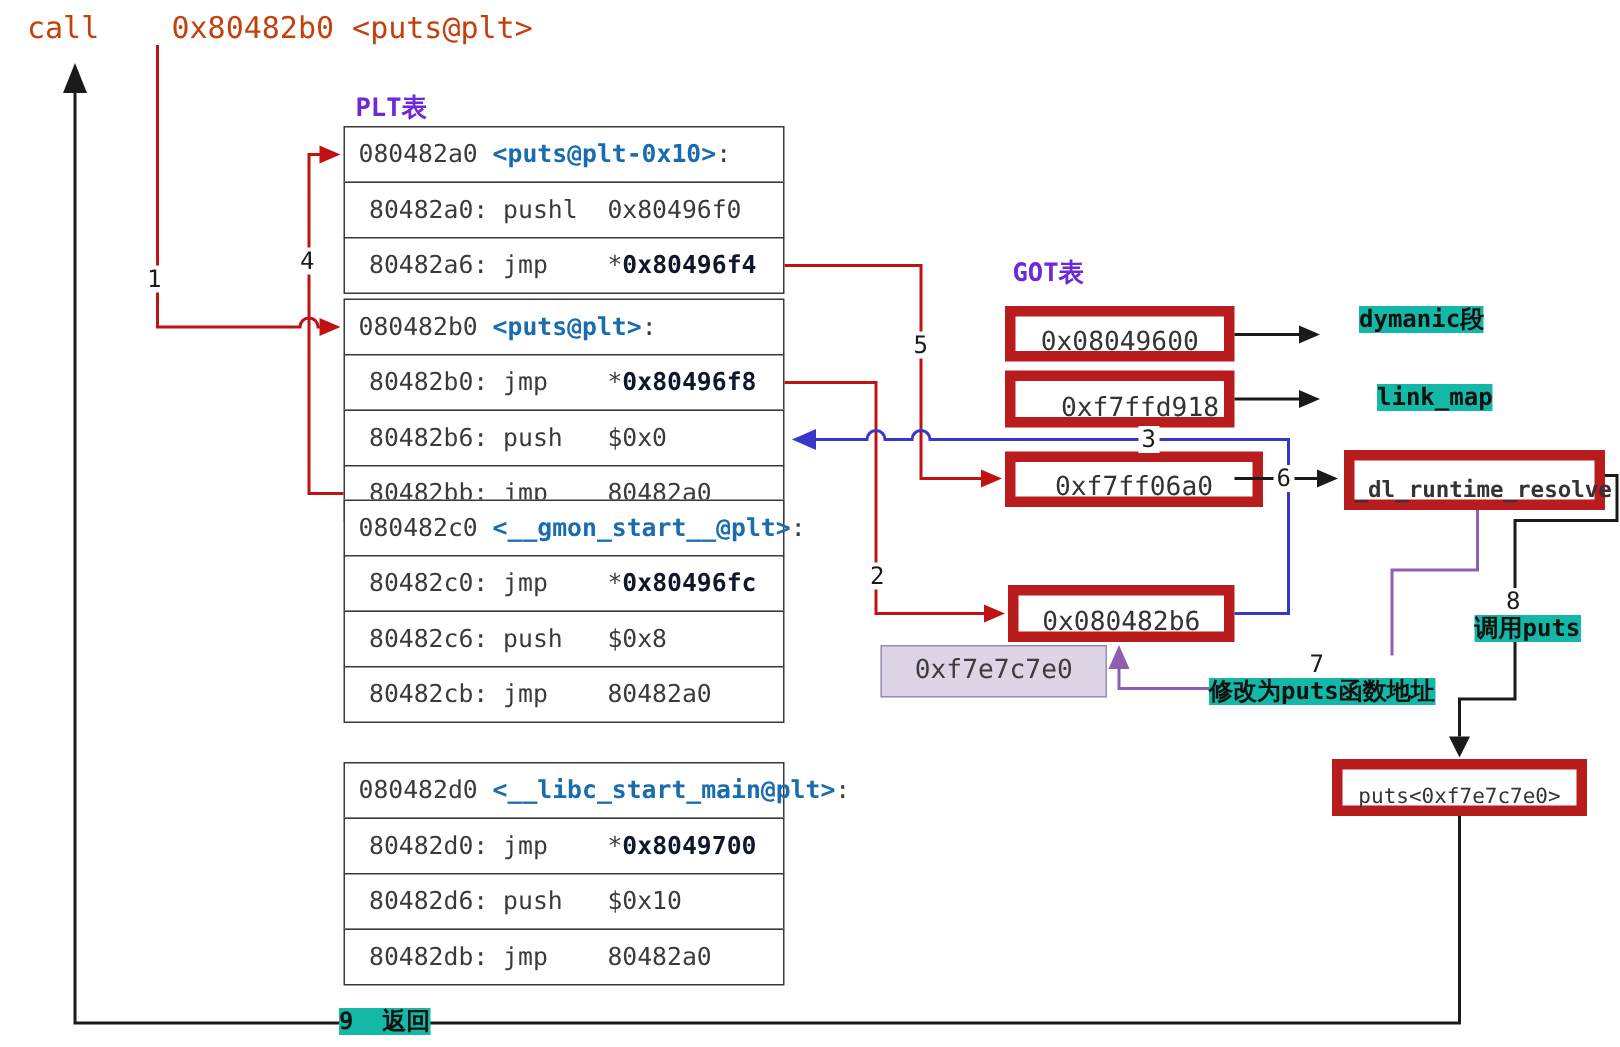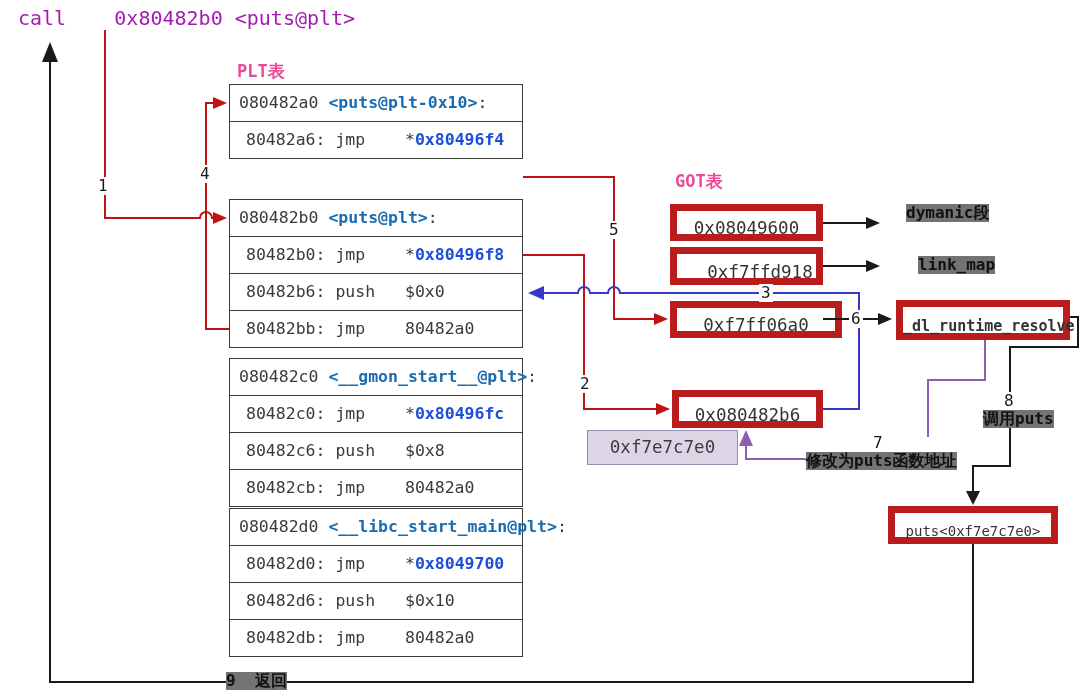--- a/index.html
+++ b/index.html
@@ -1,57 +1,58 @@
 <!DOCTYPE html>
 <html><head>
 <meta charset="utf-8">
 <style>
   html,body{margin:0;padding:0;background:#fff;}
   #canvas{position:relative;width:1080px;height:698px;background:#fff;overflow:hidden;
           font-family:"DejaVu Sans Mono","Liberation Mono",monospace;color:#2b2b2b;}
   .abs{position:absolute;}
-  #title{left:18px;top:6px;font-size:20px;white-space:pre;color:#a21caf;}
-  .tbl-label{font-size:17px;font-weight:bold;color:#ec4899;}
+  #title{left:18px;top:6px;font-size:20px;white-space:pre;color:#c2410c;}
+  .tbl-label{font-size:17px;font-weight:bold;color:#6d28d9;}
   .plt-group{position:absolute;left:229px;width:294px;}
   .prow{box-sizing:border-box;height:38px;border:1px solid #3a3a3a;background:#fff;
         line-height:36px;font-size:16.5px;white-space:pre;padding-left:16px;color:#3a3a3a;}
   .prow + .prow{margin-top:-1px;}
   .prow.hrow{padding-left:9px;}
   .sym{color:#1a6cb0;font-weight:bold;margin-top:27px;}
-  .redop{color:#1d4ed8;font-weight:bold;}
+  .redop{color:#0f172a;font-weight:bold;}
   .gbox{position:absolute;box-sizing:border-box;border:7px solid #b91c1c;background:#fff;
         text-align:center;font-size:17.5px;color:#333;}
   .resolver{font-weight:bold;font-size:15px;letter-spacing:0;}
   .lav{background:#ddd5e5;border:1px solid #998db0;color:#3c3c3c;}
   .steplbl{position:absolute;background:#fff;font-size:16px;color:#1a1a1a;padding:0 2px;line-height:18px;}
-  .cnlbl{position:absolute;background:#737373;font-size:16px;font-weight:bold;color:#111;line-height:18px;white-space:pre;}
+  .cnlbl{position:absolute;background:#14b8a6;font-size:16px;font-weight:bold;color:#111;line-height:18px;white-space:pre;}
   svg.overlay{position:absolute;left:0;top:0;pointer-events:none;}
 </style>
 </head>
 <body>
 
 <div id="canvas">
 
   <div class="abs" id="title">call    0x80482b0 &lt;puts@plt&gt;</div>
 
   <div class="abs tbl-label" style="left:237px;top:60px;">PLT表</div>
 
   <div class="plt-group" style="top:84px;">
     <div class="prow hrow"><span>080482a0 </span><span class="sym">&lt;puts@plt-0x10&gt;</span><span>:</span></div>
+    <div class="prow"><span>80482a0: pushl  0x80496f0</span></div>
     <div class="prow"><span>80482a6: jmp    *</span><span class="redop">0x80496f4</span></div>
   </div>
 
   <div class="plt-group" style="top:199px;">
     <div class="prow hrow"><span>080482b0 </span><span class="sym">&lt;puts@plt&gt;</span><span>:</span></div>
     <div class="prow"><span>80482b0: jmp    *</span><span class="redop">0x80496f8</span></div>
     <div class="prow"><span>80482b6: push   $0x0</span></div>
     <div class="prow"><span>80482bb: jmp    80482a0</span></div>
   </div>
 
-  <div class="plt-group" style="top:358px;">
+  <div class="plt-group" style="top:333px;">
     <div class="prow hrow"><span>080482c0 </span><span class="sym">&lt;__gmon_start__@plt&gt;</span><span>:</span></div>
     <div class="prow"><span>80482c0: jmp    *</span><span class="redop">0x80496fc</span></div>
     <div class="prow"><span>80482c6: push   $0x8</span></div>
     <div class="prow"><span>80482cb: jmp    80482a0</span></div>
   </div>
 
   <div class="plt-group" style="top:508px;">
     <div class="prow hrow"><span>080482d0 </span><span class="sym">&lt;__libc_start_main@plt&gt;</span><span>:</span></div>
     <div class="prow"><span>80482d0: jmp    *</span><span class="redop">0x8049700</span></div>
     <div class="prow"><span>80482d6: push   $0x10</span></div>

